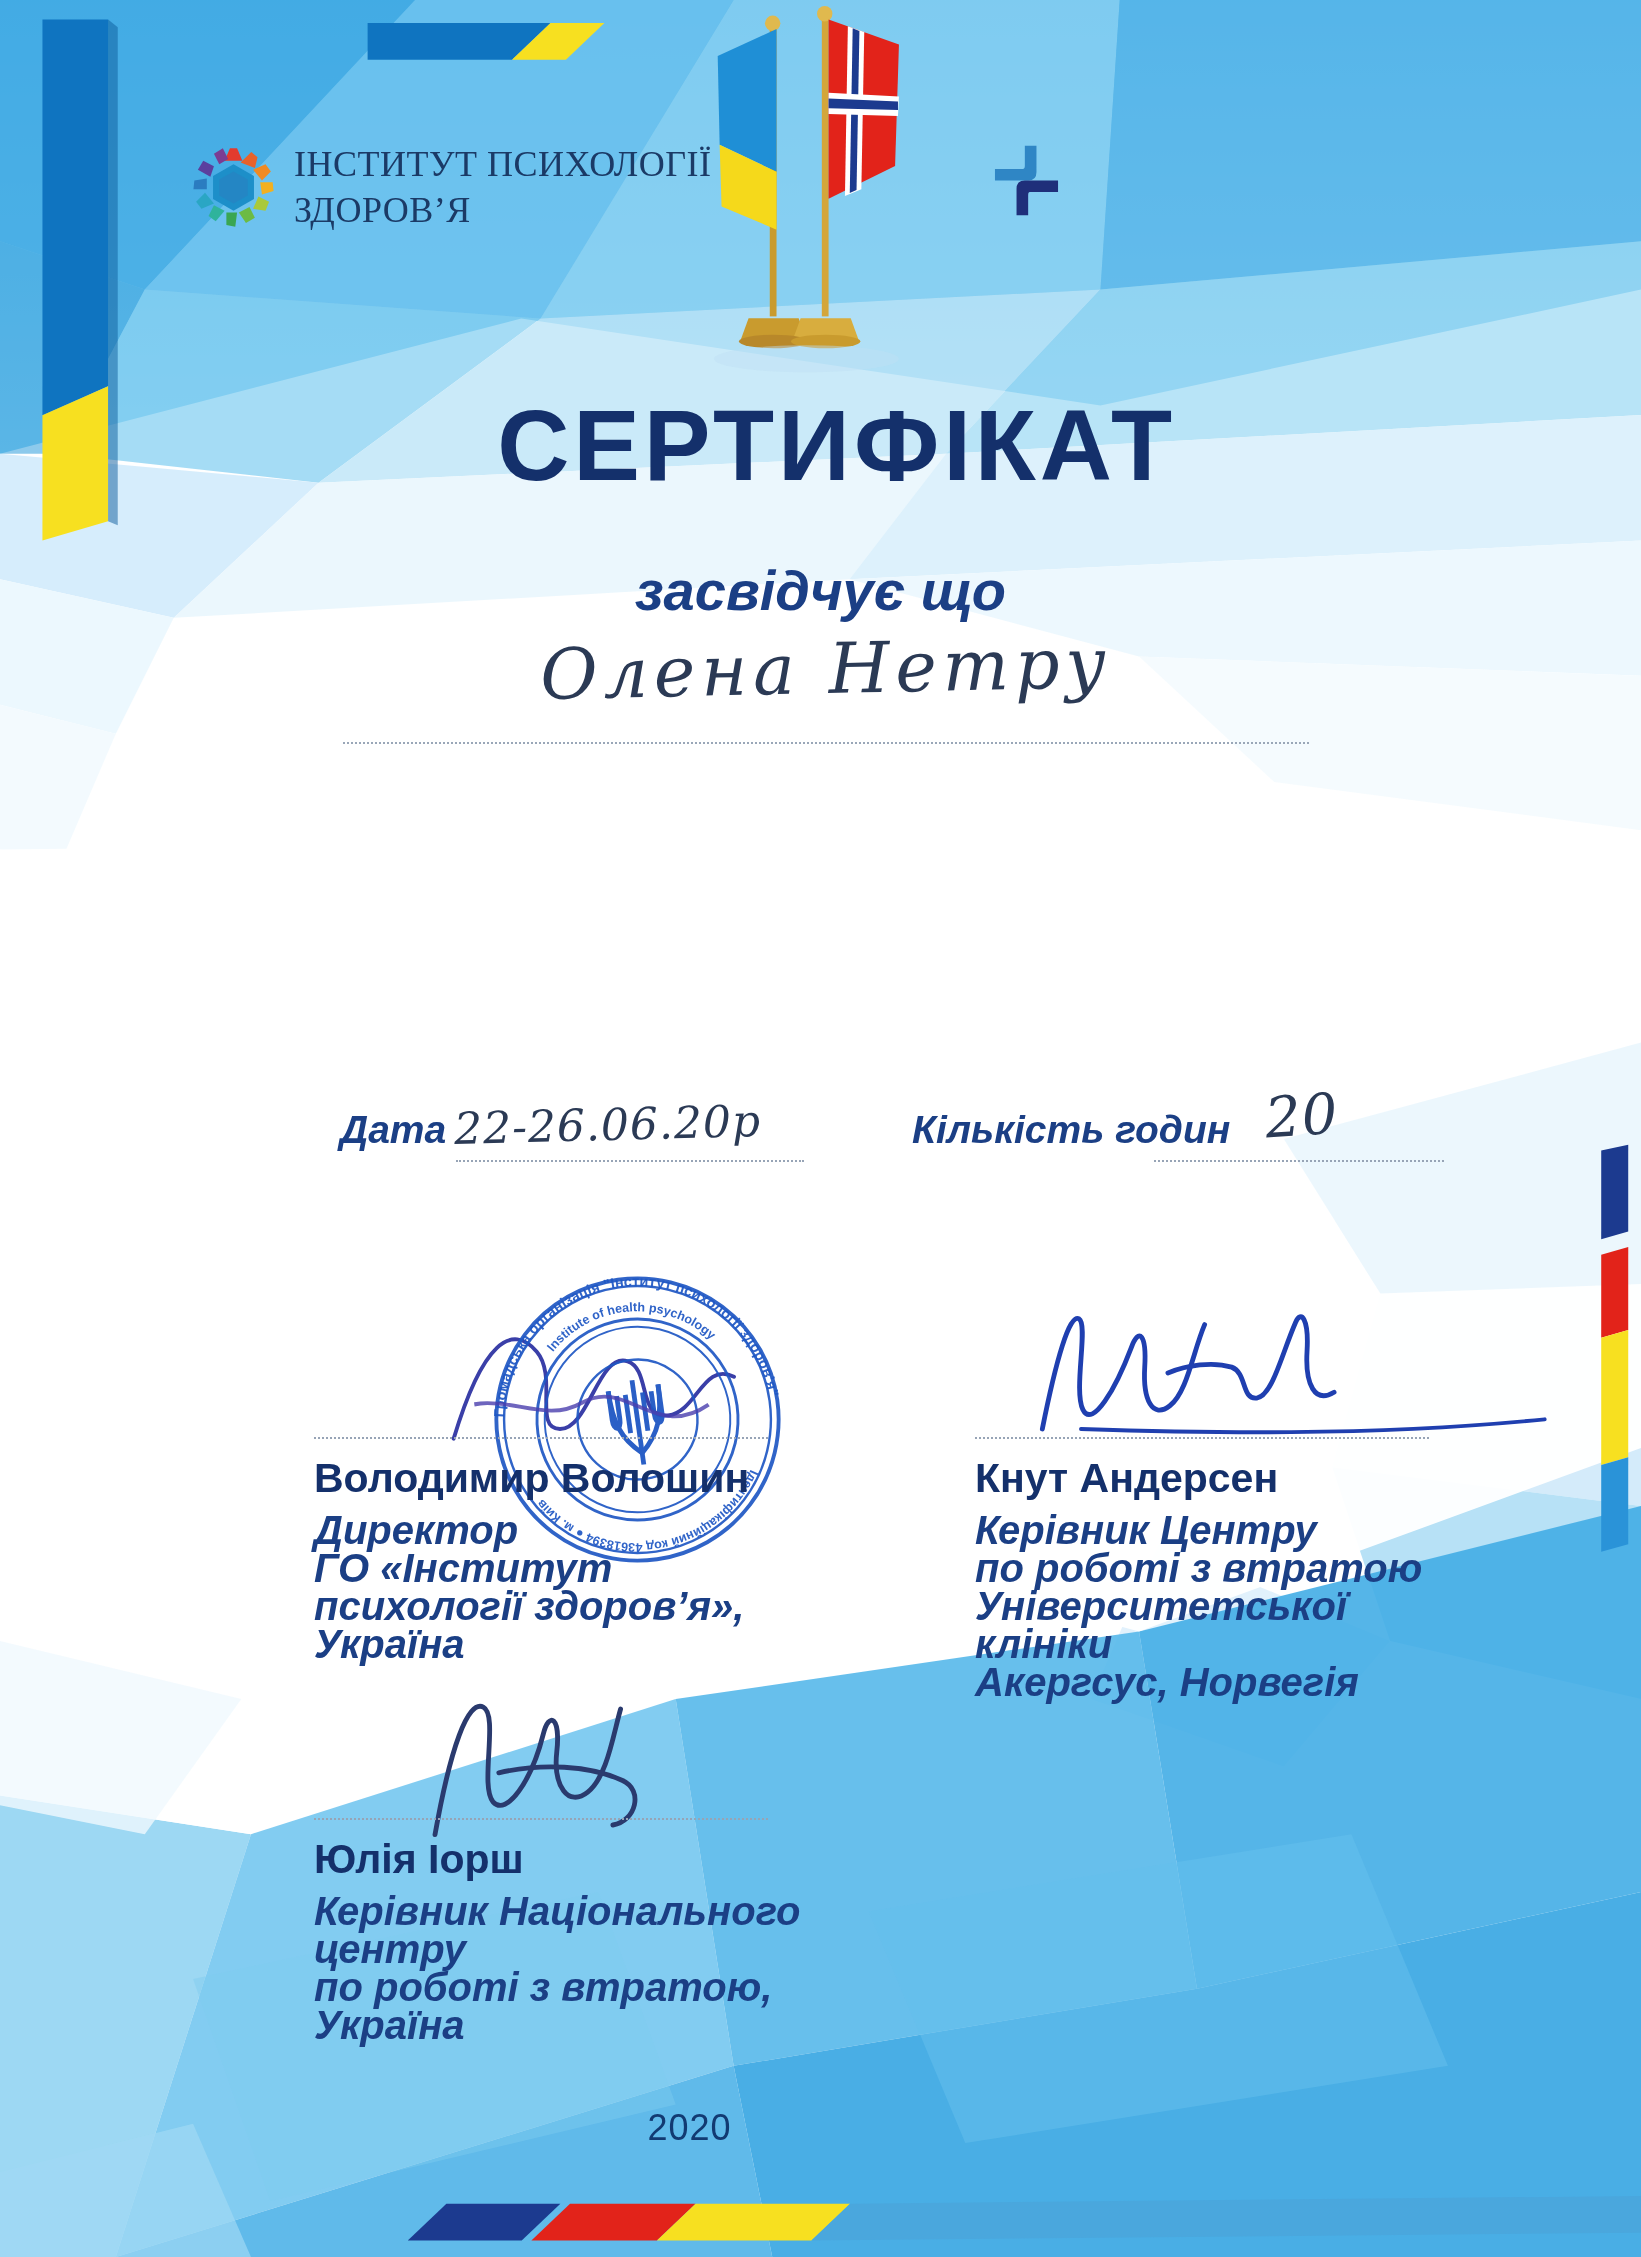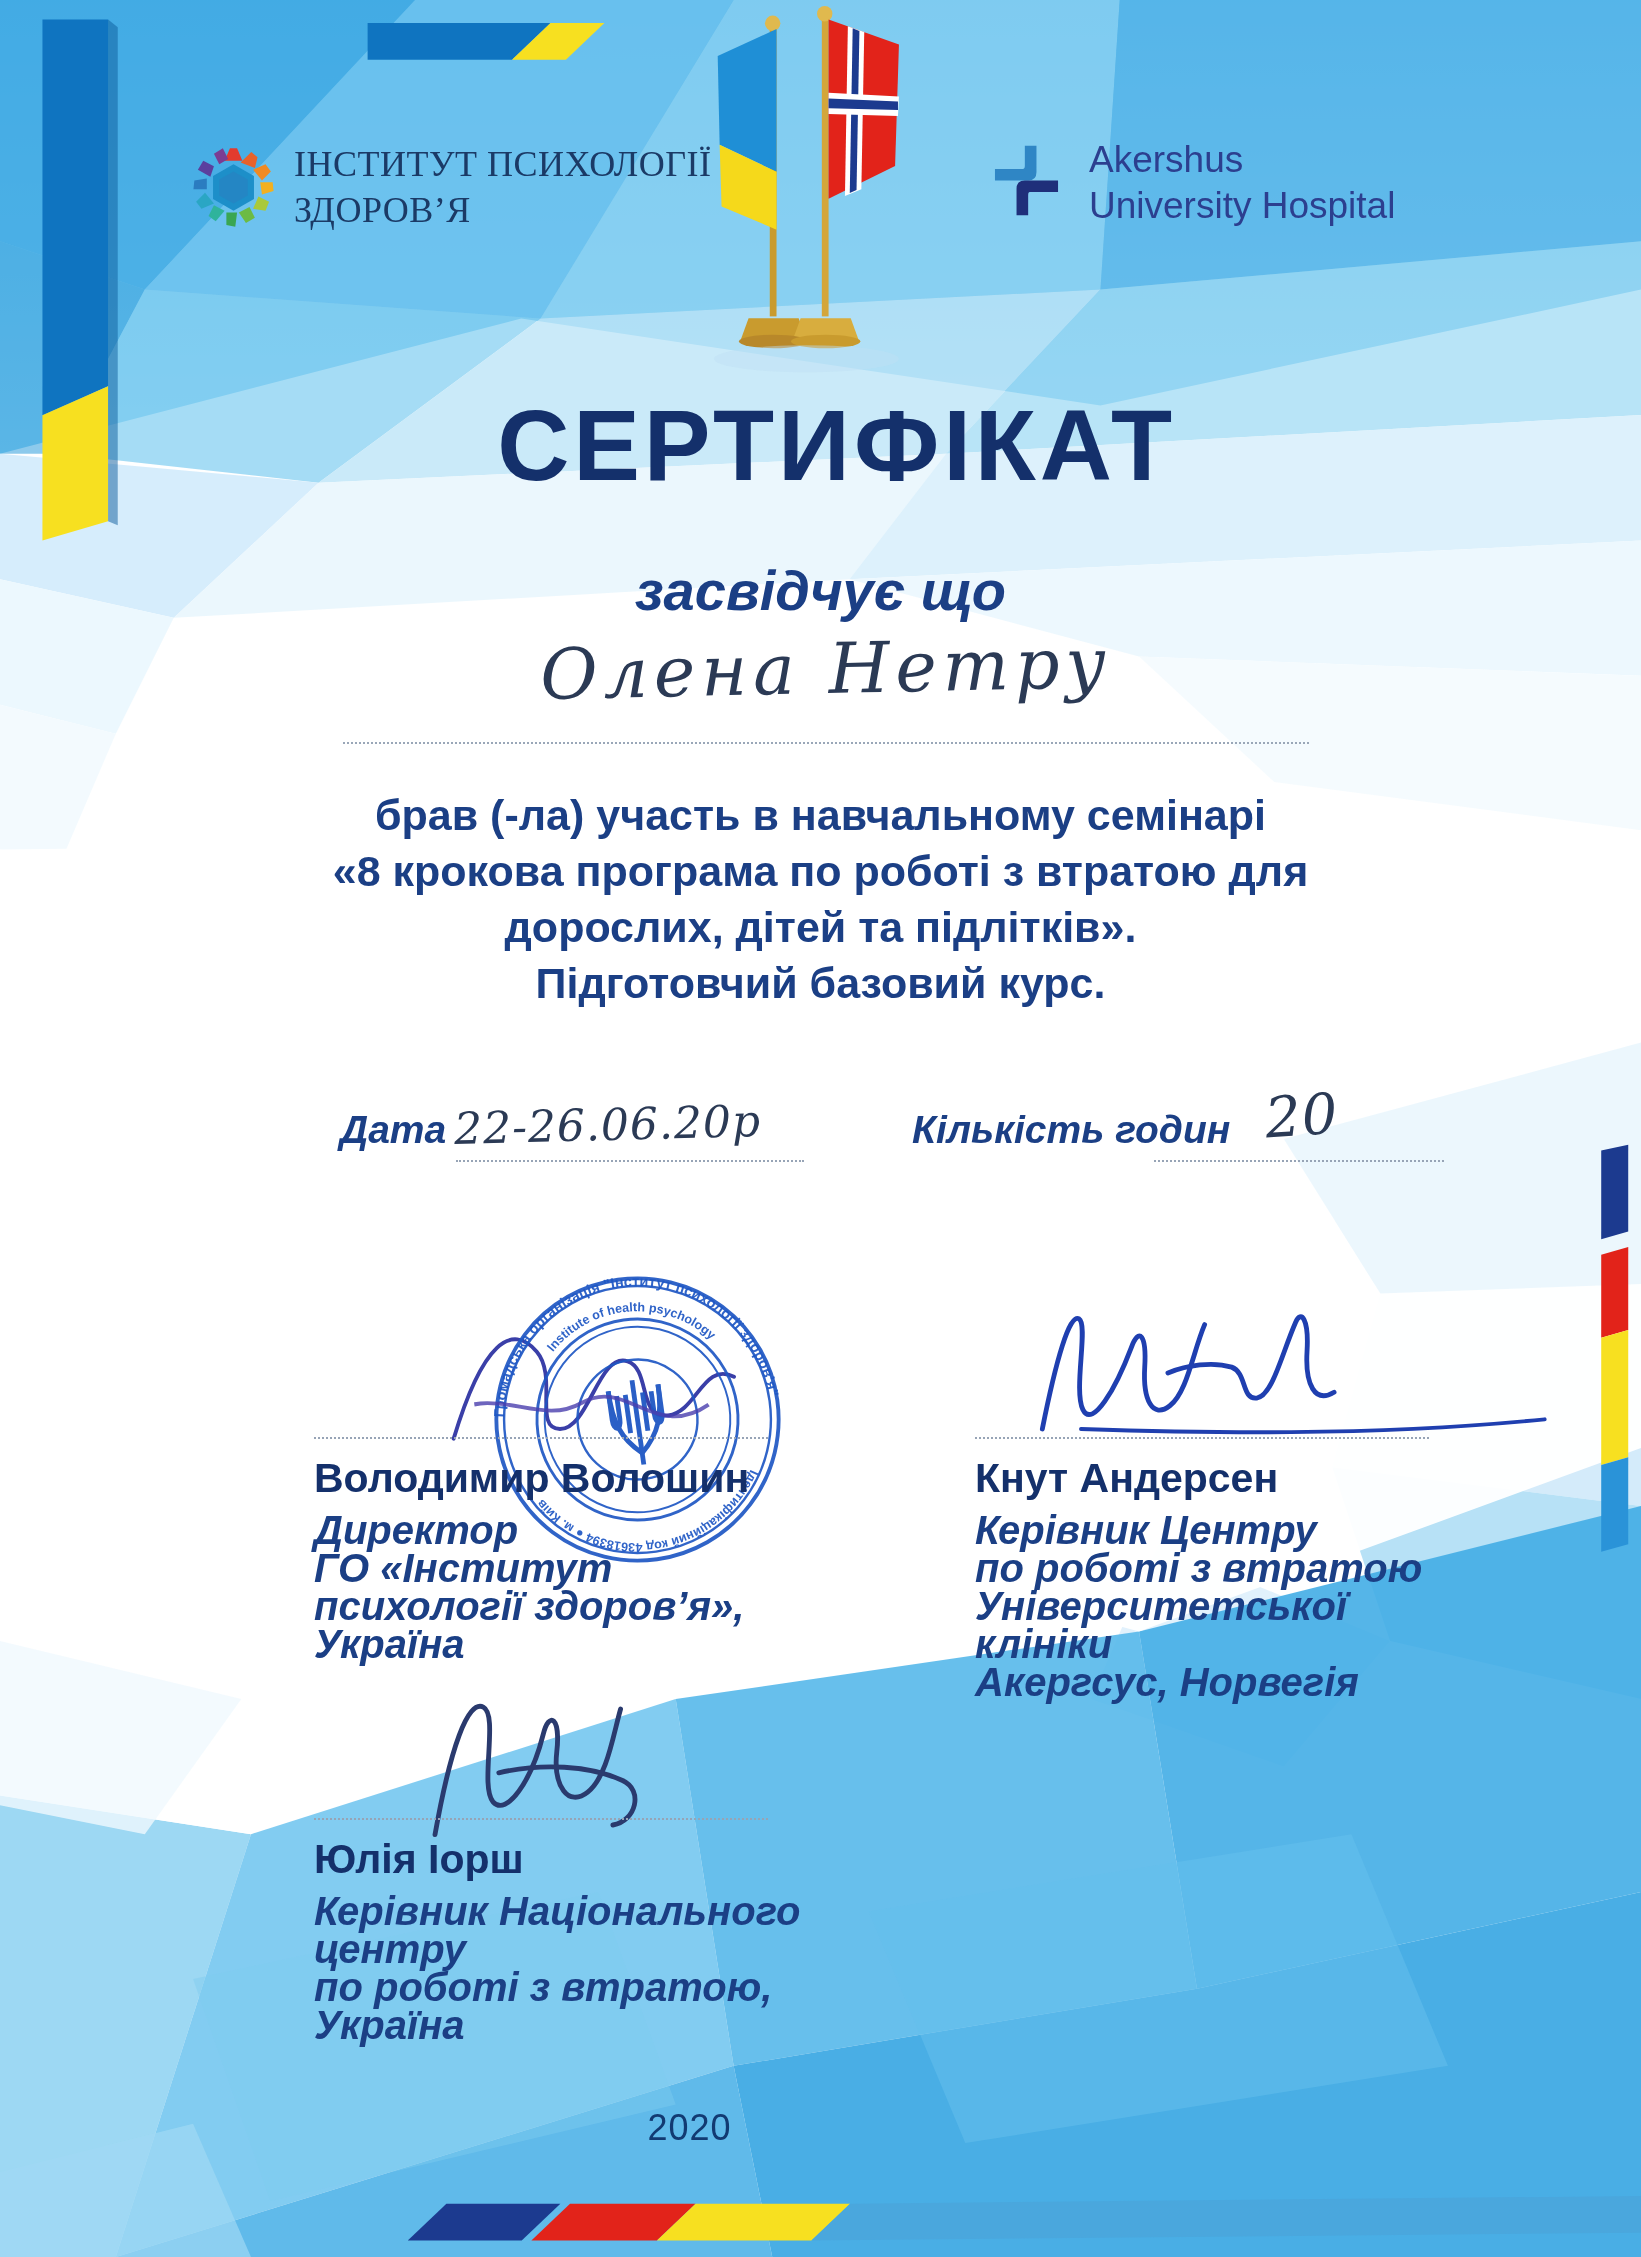--- a/index.html
+++ b/index.html
@@ -284,22 +284,20 @@
     </svg>
 
     <div class="iph-text">ІНСТИТУТ ПСИХОЛОГІЇ
 ЗДОРОВ’Я</div>
 
     <svg class="akershus-logo" viewBox="0 0 100 100">
       <path d="M62,8 L62,40 Q62,50 52,50 L12,50 L12,36 L46,36 Q48,36 48,32 L48,8 Z" fill="#2f86c5"></path>
       <path d="M38,92 L38,60 Q38,50 48,50 L88,50 L88,64 L54,64 Q52,64 52,68 L52,92 Z" fill="#1f2f7a"></path>
     </svg>
 
-    <div class="akershus-text">Akershus
-University Hospital</div>
   </div>
 
   <svg class="flags" viewBox="0 0 250 400">
 
     <rect x="62" y="28" width="7" height="300" fill="#c99b2e"></rect>
     <rect x="116" y="18" width="7" height="310" fill="#d4a63a"></rect>
     <circle cx="65" cy="24" r="8" fill="#e0b94e"></circle>
     <circle cx="119" cy="14" r="8" fill="#e0b94e"></circle>
 
     <path d="M40,330 L92,330 L100,352 L32,352 Z" fill="#c99b2e"></path>
@@ -321,24 +319,20 @@
   </svg>
 
   <div class="title">СЕРТИФІКАТ</div>
   <div class="subtitle">засвідчує що</div>
 
   <div class="name-wrap">
     <div class="handwriting">Олена Нетру</div>
     <div class="dotline"></div>
   </div>
 
-  <div class="body-text">брав (-ла) участь в навчальному семінарі
-«8 крокова програма по роботі з втратою для
-дорослих, дітей та підлітків».
-Підготовчий базовий курс.</div>
 
   <div class="meta-row">
     <div class="meta-label date">Дата</div>
     <div class="meta-line date"></div>
     <div class="meta-value date">22-26.06.20р</div>
 
     <div class="meta-label hours">Кількість годин</div>
     <div class="meta-line hours"></div>
     <div class="meta-value hours">20</div>
   </div>

